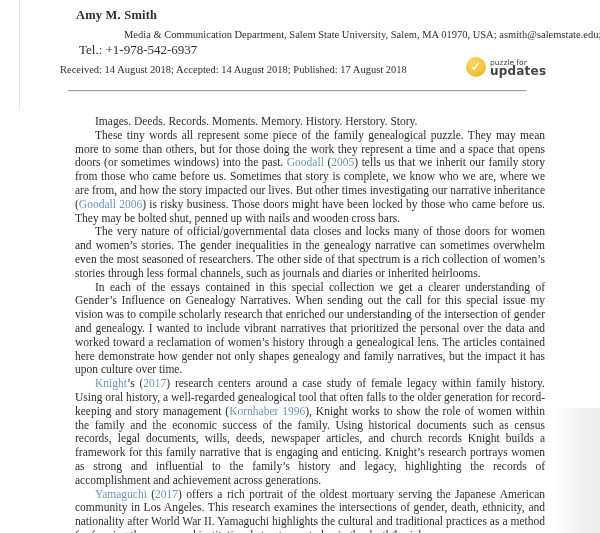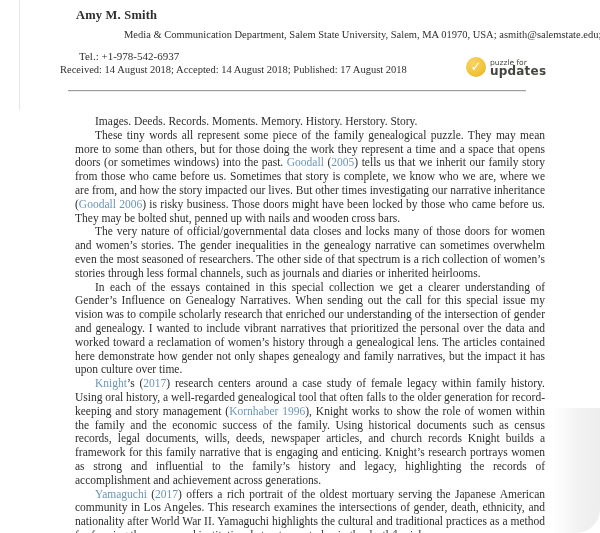--- a/index.html
+++ b/index.html
@@ -1,31 +1,30 @@
 <!DOCTYPE html>
 <html style="--text-color: #2e2e2e; --link-color: #6b95b5; --badge-color: #f2c53d;"><head>
 <meta charset="utf-8">
 <style>
   html,body { margin:0; padding:0; background:#ffffff; }
   .page {
     position:relative; width:600px; height:533px; background:#ffffff;
     overflow:hidden; font-family:"Liberation Serif","DejaVu Serif",serif;
     color:var(--text-color,#2e2e2e);
-    border-radius:24px;
   }
   
   .edge-line { position:absolute; left:19px; top:0; width:1px; height:110px; background:#e6e6e6; }
   .corner-shade {
     position:absolute; right:0; bottom:0; width:48px; height:125px;
     background:linear-gradient(to right, rgba(120,120,120,0) 0%, rgba(120,120,120,0.10) 60%, rgba(120,120,120,0.13) 100%);
   }
   
   .author { position:absolute; left:76px; top:8px; font-size:12.5px; font-weight:bold; letter-spacing:0.2px; }
   .affil1 { position:absolute; left:79px; top:29px; font-size:10.5px; white-space:nowrap;margin-left:45px; }
-  .affil2 { position:absolute; left:79px; top:50px; font-size:11px; white-space:nowrap; }
+  .affil2 { position:absolute; left:79px; top:42px; font-size:13px; white-space:nowrap; }
   .dates  { position:absolute; left:60px; top:64px; font-size:10.5px; white-space:nowrap; }
   
   .badge { position:absolute; left:466px; top:57px; display:flex; align-items:center; gap:4px; cursor:pointer; }
   .badge-circle {
     width:20px; height:20px; border-radius:50%;
     background:radial-gradient(circle at 35% 30%, #f7d469 0%, var(--badge-color,#f2c53d) 55%, #e4ad1f 100%);
     display:flex; align-items:center; justify-content:center;
     color:#ffffff; font-family:"DejaVu Sans",sans-serif; font-size:13px; font-weight:bold; line-height:20px;
   }
   .badge-text { font-family:"DejaVu Sans","Liberation Sans",sans-serif; font-size:7.5px; line-height:9px; color:#45453f; }

